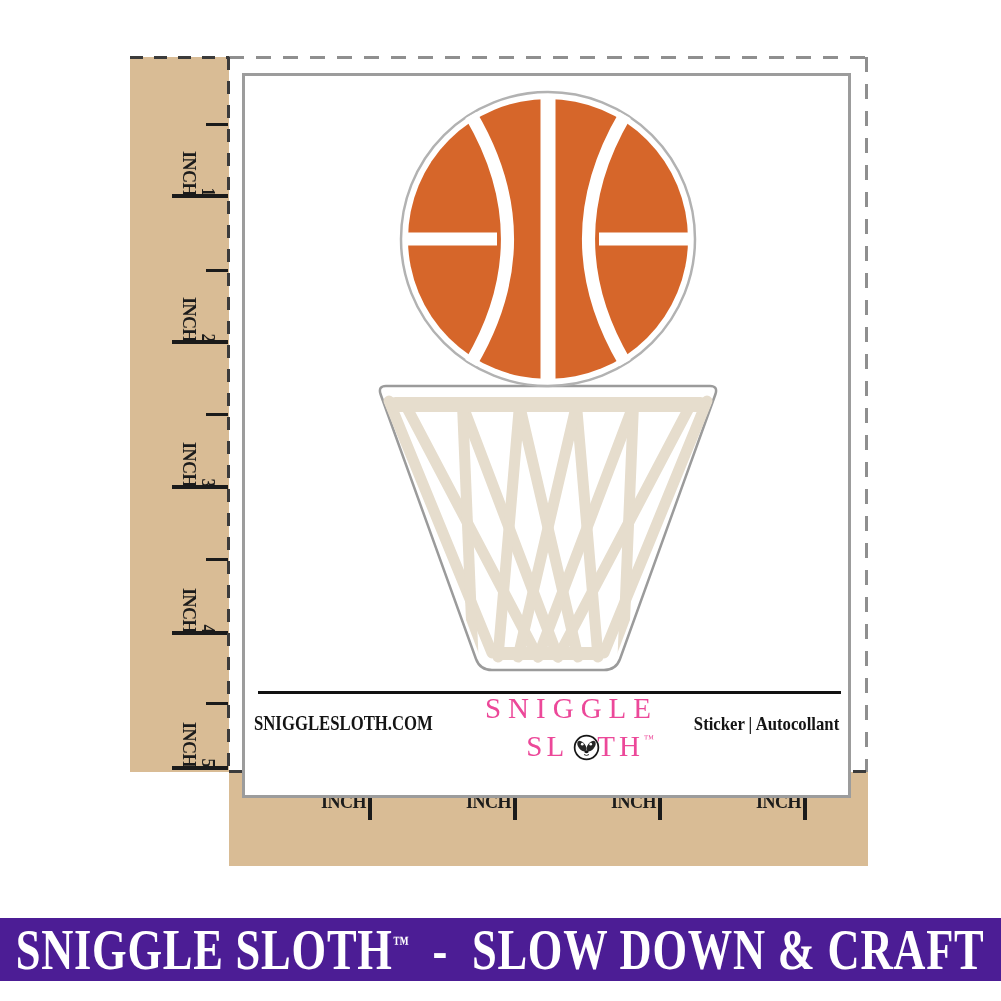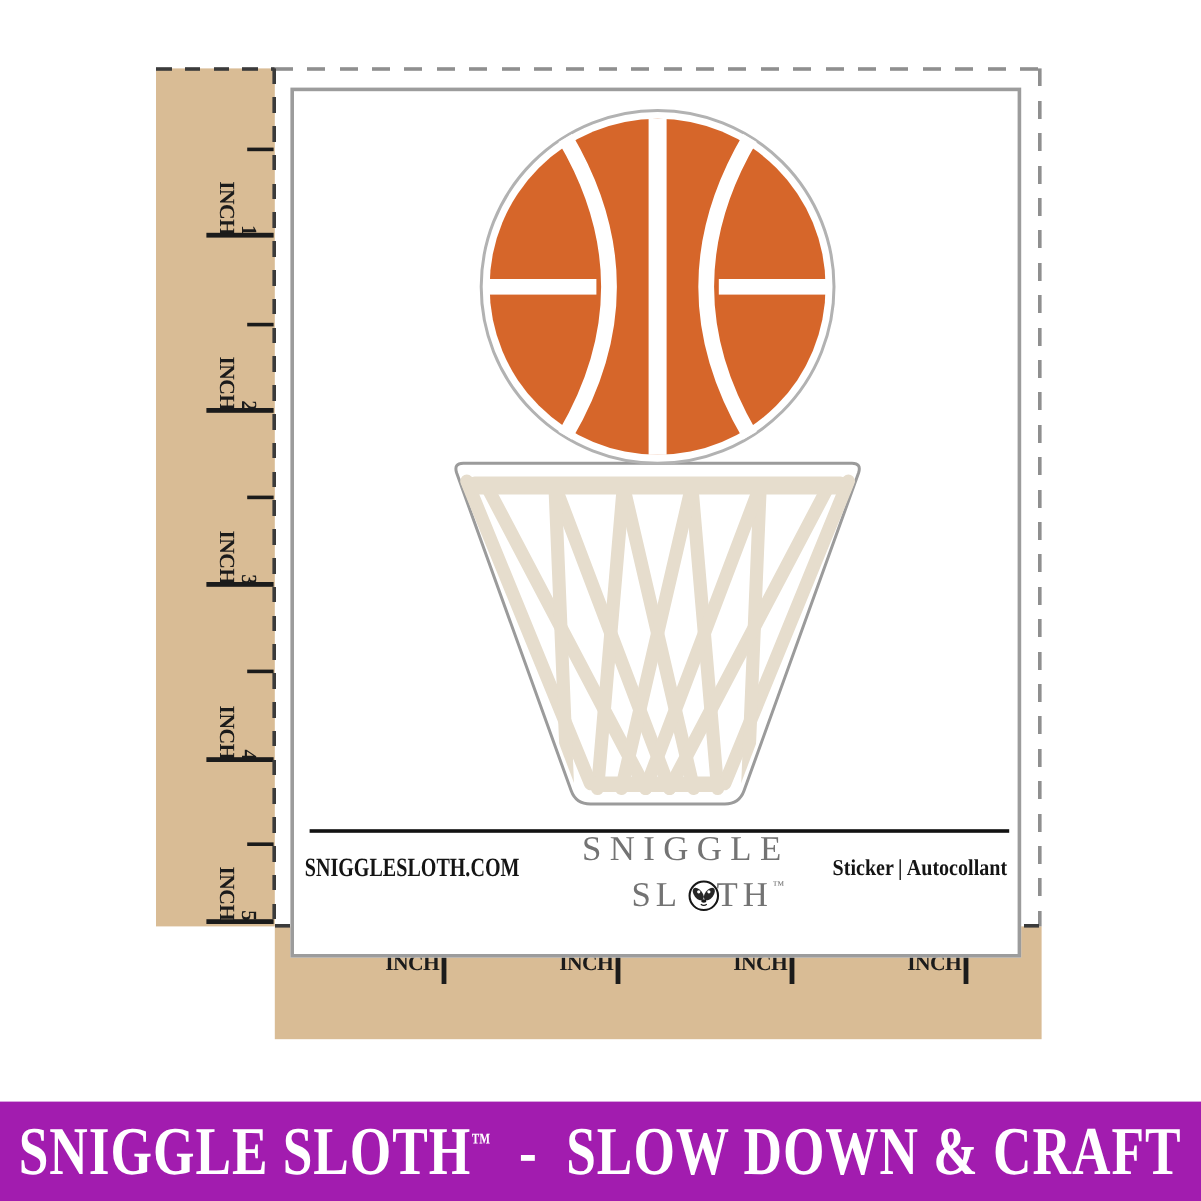--- a/index.html
+++ b/index.html
@@ -34,28 +34,28 @@
   .footer-rule { position:absolute; left:13px; top:615px; width:583px; height:3px; background:#121212; }
   .footer-website {
     position:absolute; left:9px; top:634px; font-weight:bold; font-size:22px; color:#141414;
     transform:scaleX(0.76); transform-origin:left center; white-space:nowrap;
   }
   .footer-type {
     position:absolute; right:9px; top:637px; font-weight:bold; font-size:19px; color:#141414;
     transform:scaleX(0.88); transform-origin:right center; white-space:nowrap;
   }
   .footer-type .sep { margin:0 4px; }
-  .logo { position:absolute; left:0; right:0; top:617px; text-align:center; color:#737373;margin-left:43px; }
+  .logo { position:absolute; left:0; right:0; top:617px; text-align:center; color:#ec4899;margin-left:43px; }
   .logo-line1 { font-size:29px; line-height:30px; letter-spacing:7px; text-indent:7px; }
   .logo-line2 { font-size:29px; line-height:31px; letter-spacing:4px; text-indent:4px; white-space:nowrap;padding-left:40px; }
   .logo-face { display:inline-block; width:27px; height:27px; vertical-align:-5px; margin:0 1px; }
   .logo-tm { font-size:10px; vertical-align:14px; letter-spacing:0; }
   
   .banner {
-    position:absolute; left:0; top:918px; width:1001px; height:83px; background:#a21caf;
+    position:absolute; left:0; top:918px; width:1001px; height:63px; background:#4c1d95;
     display:flex; align-items:center; justify-content:center;
   }
   .banner-text {
     color:#ffffff; font-weight:bold; font-size:57px; letter-spacing:1px; white-space:pre;
     transform:scaleX(0.78); transform-origin:center; line-height:1;
   }
   .banner-tm { font-size:0.36em; vertical-align:0.95em; letter-spacing:0; }
 </style>
 </head>
 <body>

